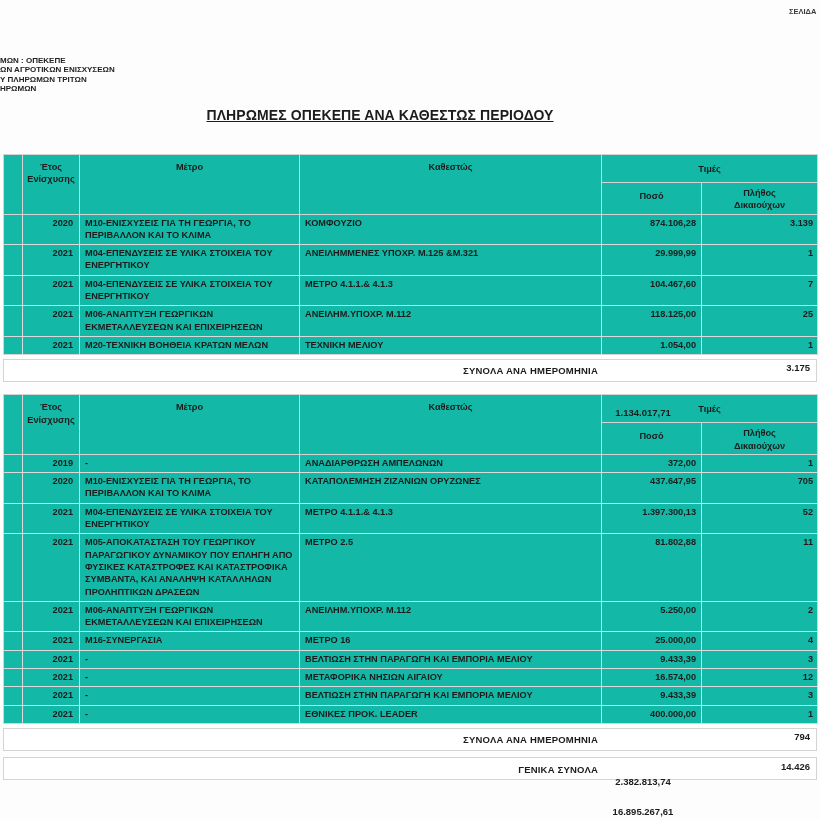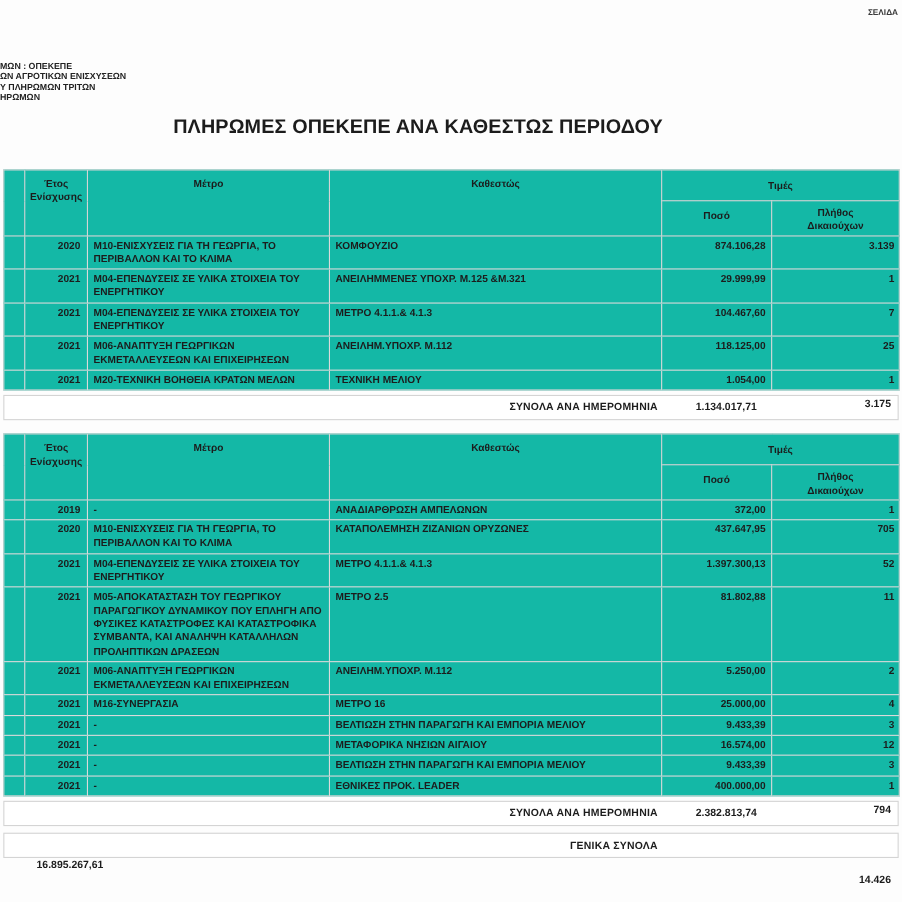--- a/index.html
+++ b/index.html
@@ -10,21 +10,21 @@
   }
   .page-label{
     position:absolute;top:7px;left:789px;
     font-size:7.5px;color:#3a3a3a;white-space:nowrap;
   }
   .corner-header{
     position:absolute;top:56px;left:0;
     font-size:8px;line-height:9.4px;white-space:nowrap;color:#222;
   }
   .title-block{position:absolute;top:108px;left:0;width:760px;text-align:center;}
-  .title-line{font-size:18px;line-height:15.5px;letter-spacing:.1px;}
+  .title-line{font-size:14px;line-height:15.5px;letter-spacing:.1px;text-decoration:underline;}
   .content{position:absolute;top:154px;left:0;width:820px;}
   .date-line{font-size:9.5px;line-height:12px;padding-left:3px;margin-bottom:3px;white-space:nowrap;}
   .date-prefix{display:inline-block;width:17px;}
   .day-section.second{margin-top:12px;}
   table.pay-table{
     border-collapse:collapse;table-layout:fixed;
     width:814px;margin-left:3px;border:1px solid #d4d4d4;background:#14b8a6;
   }
   .pay-table th,.pay-table td{
     font-size:9.2px;line-height:12.3px;vertical-align:top;
@@ -45,23 +45,23 @@
     padding:2px 5px 3px;
   }
   .pay-table tbody td:last-child{border-right:none;}
   .c-year{text-align:right;padding-right:6px !important;}
   .c-amount{text-align:right;padding-right:5px !important;white-space:nowrap;}
   .c-count{text-align:right;padding-right:4px !important;white-space:nowrap;}
   .total-box,.grand-box{
     margin:4px 0 0 3px;width:814px;box-sizing:border-box;height:23px;
     border:1px solid #d4d4d4;background:#fff;display:flex;font-size:9.5px;
   }
-  .grand-box{margin-top:6px;height:23px;flex-direction:column;}
+  .grand-box{margin-top:6px;height:23px;}
   .t-label{width:594px;text-align:right;padding-top:5px;letter-spacing:.2px;}
-  .t-amount{width:90px;text-align:right;padding-top:5px;white-space:nowrap;}
+  .t-amount{width:90px;text-align:center;padding-top:5px;white-space:nowrap;margin-top:42px;}
   .t-count{flex:1;text-align:right;padding:2px 6px 0 0;white-space:nowrap;}
   .grand-box .t-label,.grand-box .t-amount{padding-top:6px;}
   .grand-box .t-count{padding-top:3px;}
 </style>
 </head>
 <body>
 
 <div class="page-label">ΣΕΛΙΔΑ</div>
 
 <div class="corner-header">

